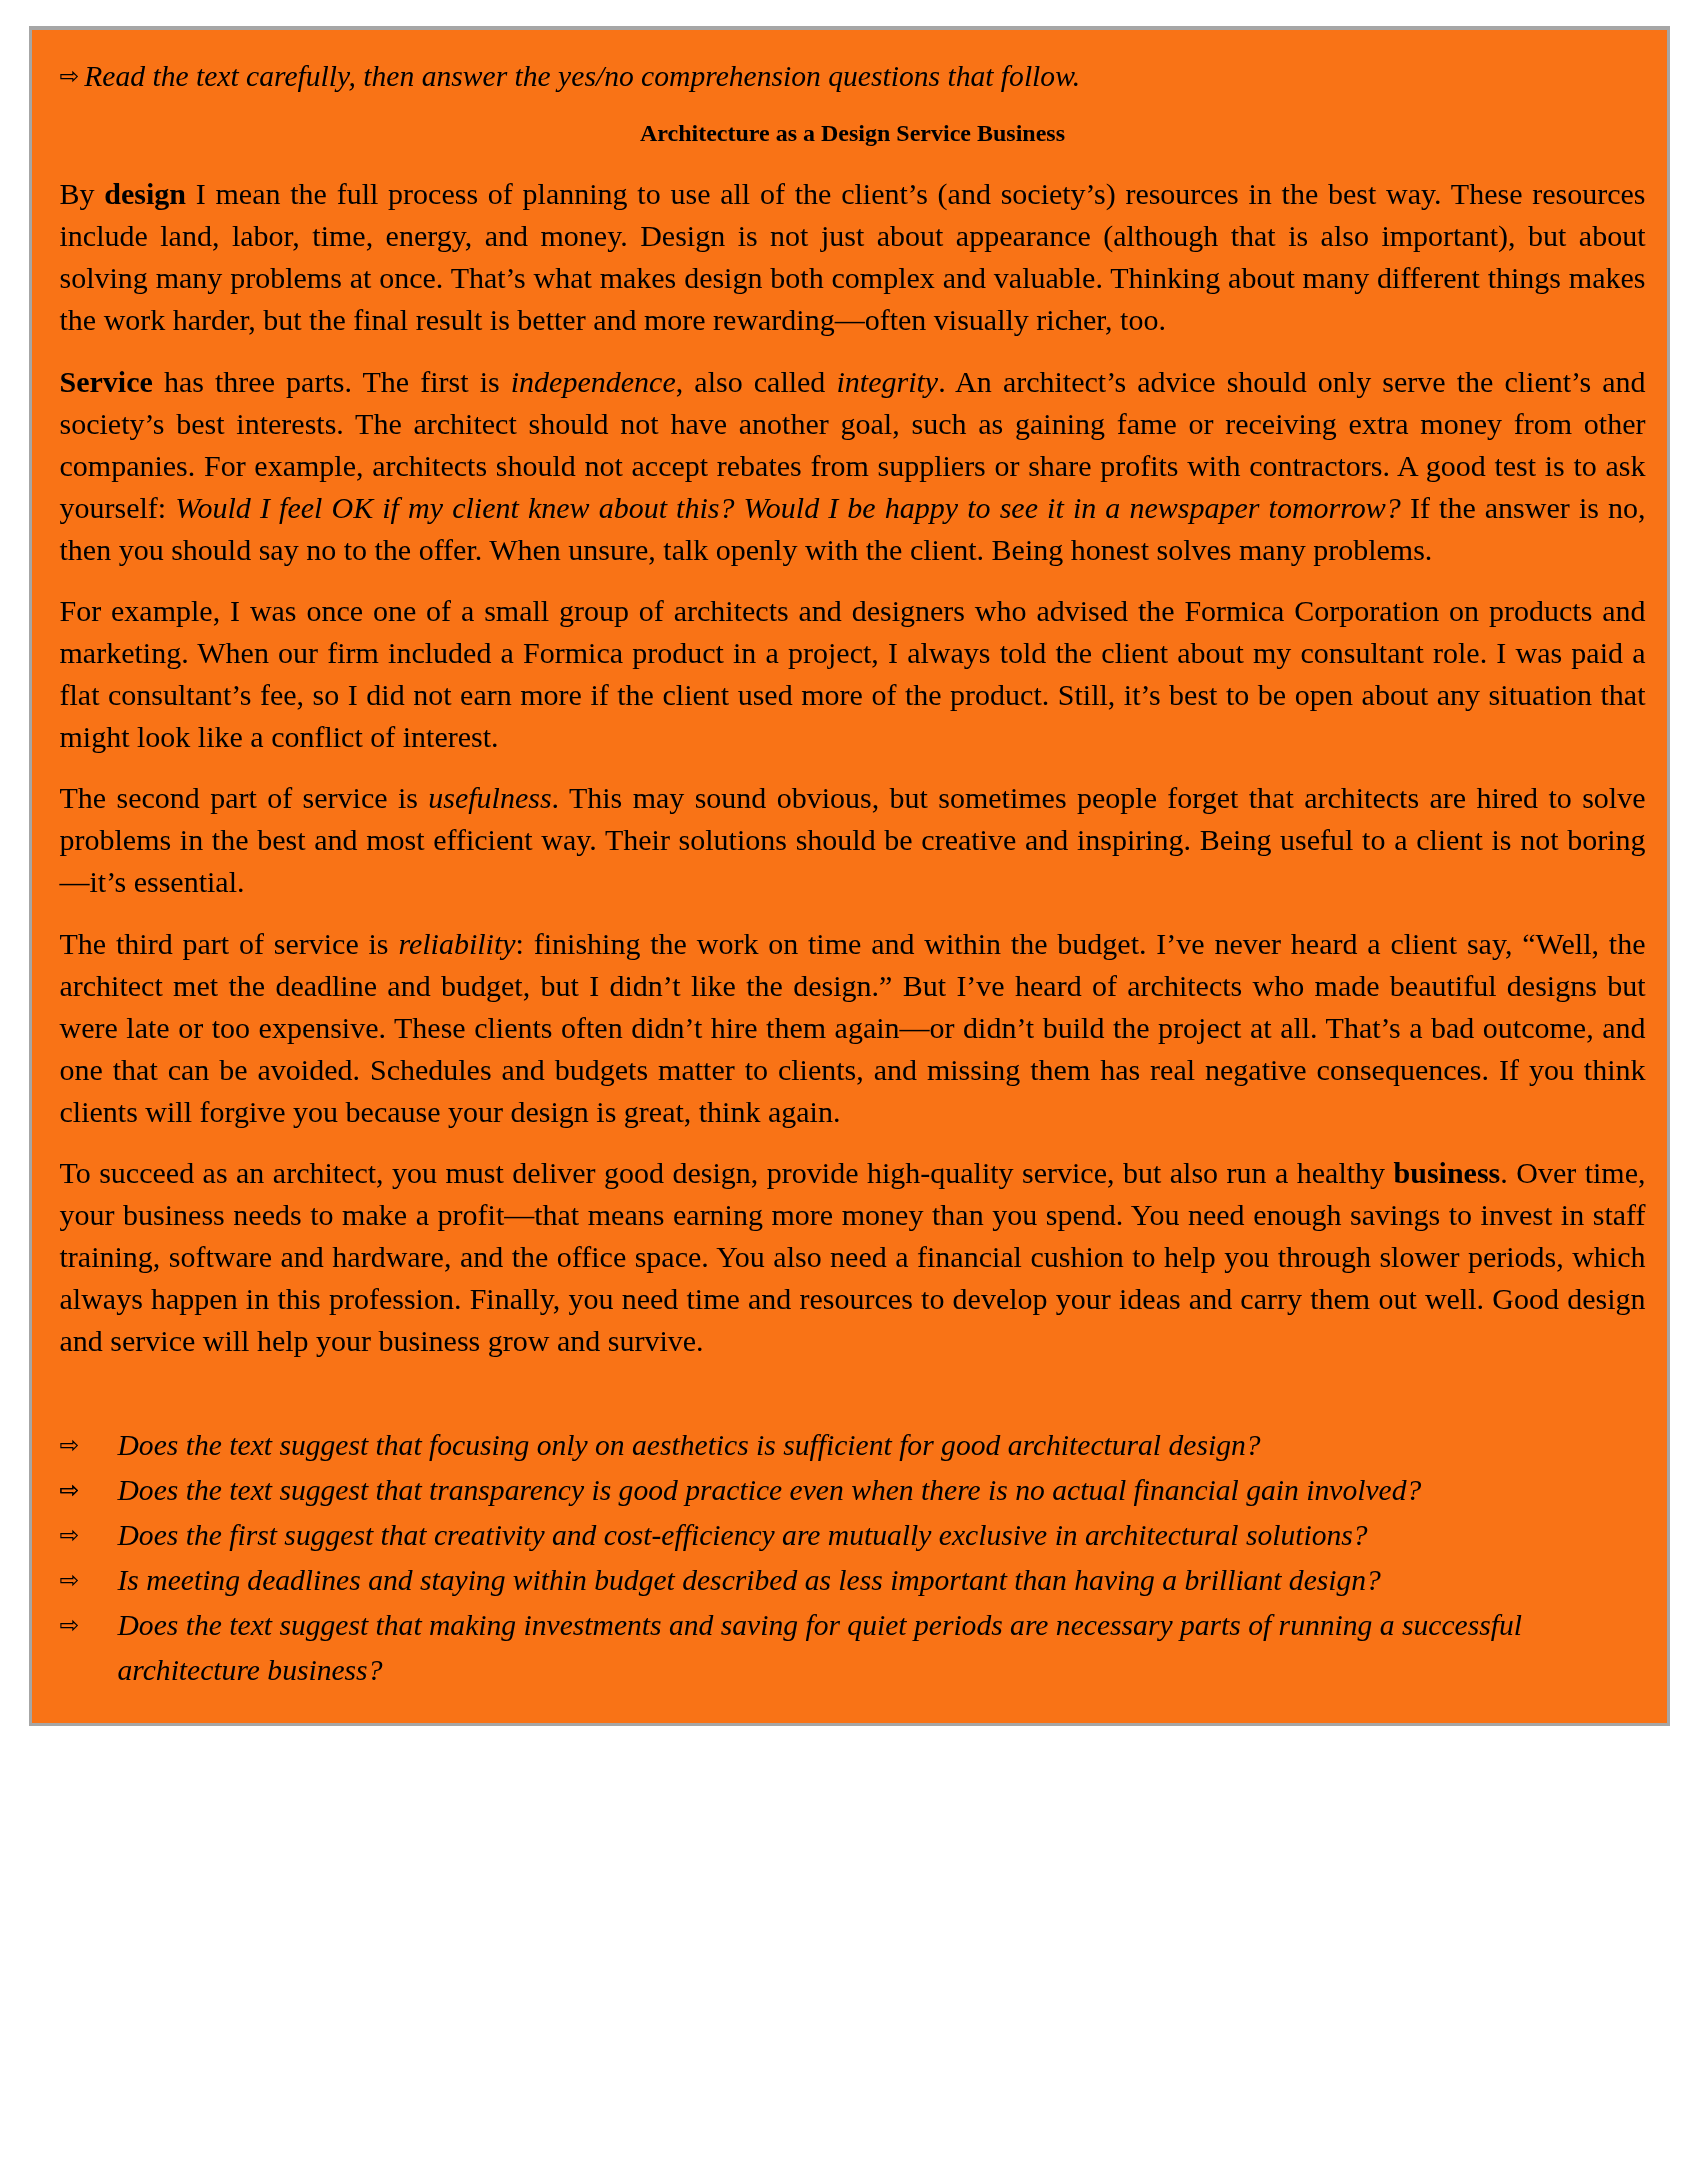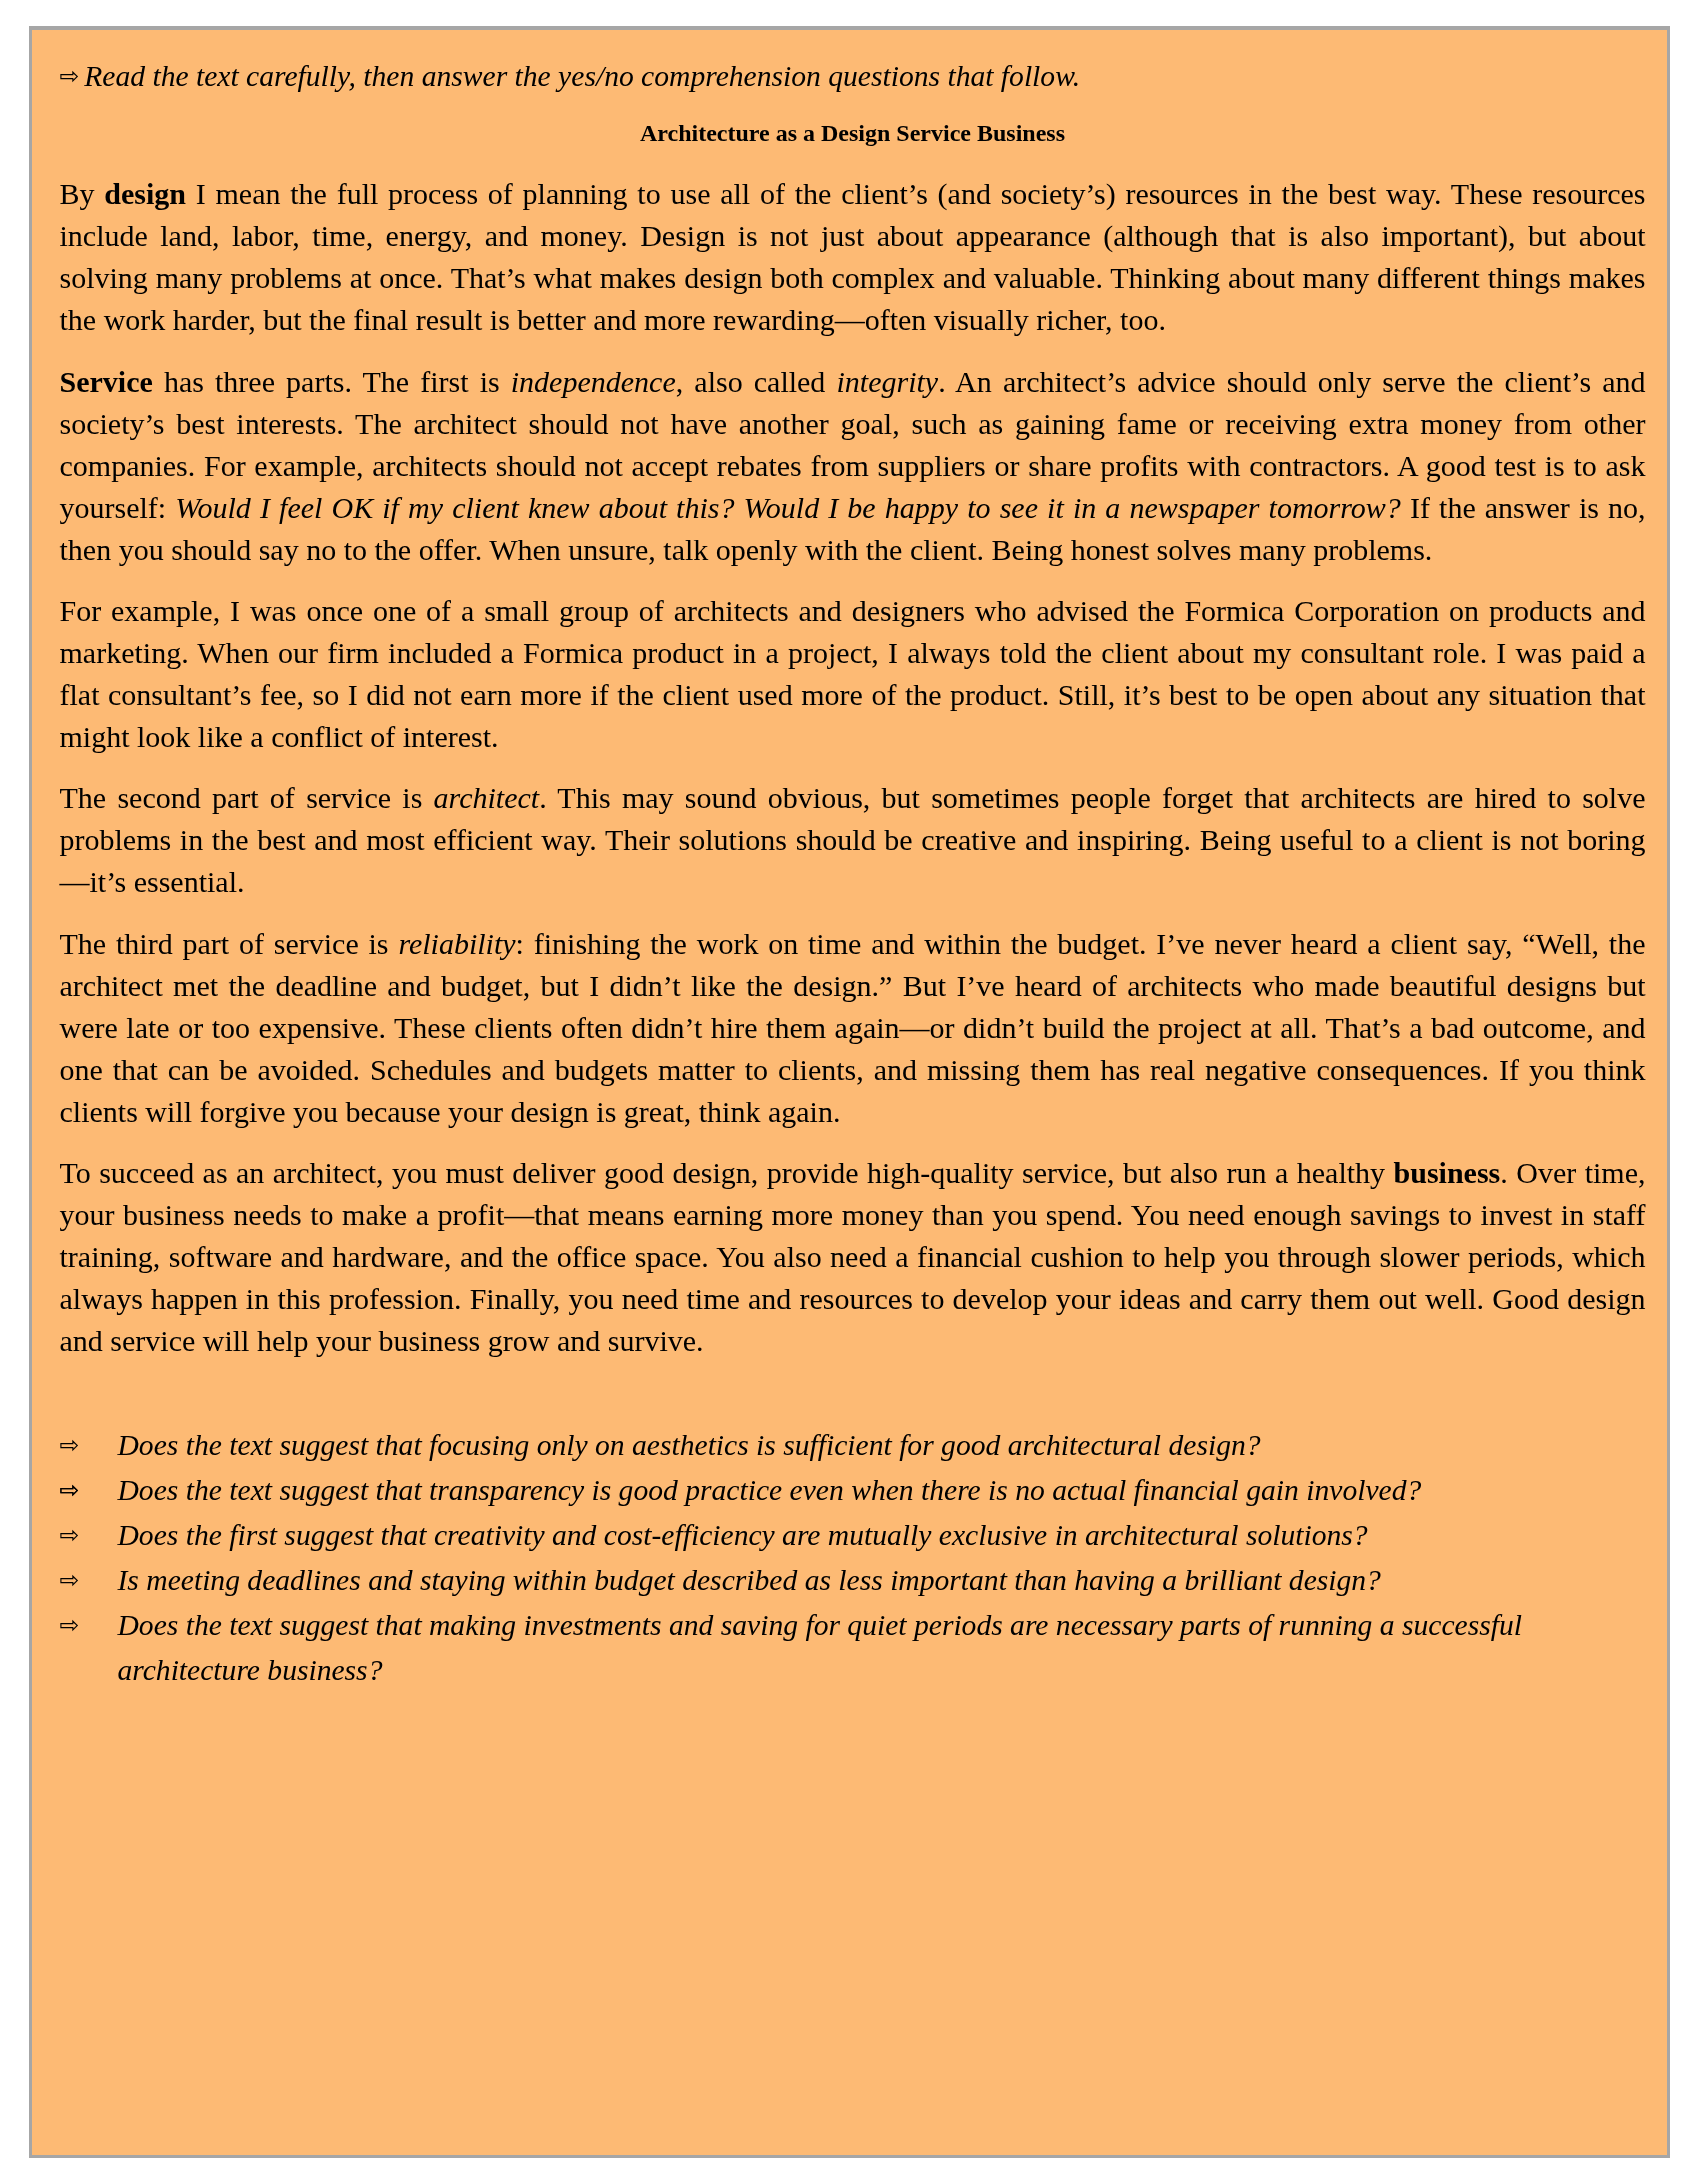--- a/index.html
+++ b/index.html
@@ -13,27 +13,27 @@
     position: relative;
     overflow: hidden;
     font-family: "Liberation Serif", "DejaVu Serif", serif;
     color: #000000;
   }
   .frame {
     position: absolute;
     left: 29px;
     top: 25.5px;
     width: 1641px;
-    height: 2132px;
+    height: 1700px;
     border-top: 4.6px solid #a6a6a6;
     border-left: 3.6px solid #a6a6a6;
     border-right: 3.6px solid #a6a6a6;
     border-bottom: 3.6px solid #a6a6a6;
     box-sizing: border-box;
-    background: #fdba74;
+    background: #f97316;
   }
   .content {
     position: absolute;
     left: 27.5px;
     top: 25px;
     width: 1586px;
   }
   .instruction {
     font-size: 29.6px;
     line-height: 42px;
@@ -92,21 +92,21 @@
     <p class="instruction">
       <span class="arrow arrow-inline">⇨</span><span>Read the text carefully, then answer the yes/no comprehension questions that follow.</span>
     </p>
 
     <h1 class="title">Architecture as a Design Service Business</h1>
 
     <div>
       <p class="para"><span>By </span><b>design</b><span> I mean the full process of planning to use all of the client’s (and society’s) resources in the best way. These resources include land, labor, time, energy, and money. Design is not just about appearance (although that is also important), but about solving many problems at once. That’s what makes design both complex and valuable. Thinking about many different things makes the work harder, but the final result is better and more rewarding—often visually richer, too.</span></p>
       <p class="para"><b>Service</b><span> has three parts. The first is </span><i>independence</i><span>, also called </span><i>integrity</i><span>. An architect’s advice should only serve the client’s and society’s best interests. The architect should not have another goal, such as gaining fame or receiving extra money from other companies. For example, architects should not accept rebates from suppliers or share profits with contractors. A good test is to ask yourself: </span><i>Would I feel OK if my client knew about this? Would I be happy to see it in a newspaper tomorrow?</i><span> If the answer is no, then you should say no to the offer. When unsure, talk openly with the client. Being honest solves many problems.</span></p>
       <p class="para"><span>For example, I was once one of a small group of architects and designers who advised the Formica Corporation on products and marketing. When our firm included a Formica product in a project, I always told the client about my consultant role. I was paid a flat consultant’s fee, so I did not earn more if the client used more of the product. Still, it’s best to be open about any situation that might look like a conflict of interest.</span></p>
-      <p class="para"><span>The second part of service is </span><i>architect</i><span>. This may sound obvious, but sometimes people forget that architects are hired to solve problems in the best and most efficient way. Their solutions should be creative and inspiring. Being useful to a client is not boring—it’s essential.</span></p>
+      <p class="para"><span>The second part of service is </span><i>usefulness</i><span>. This may sound obvious, but sometimes people forget that architects are hired to solve problems in the best and most efficient way. Their solutions should be creative and inspiring. Being useful to a client is not boring—it’s essential.</span></p>
       <p class="para"><span>The third part of service is </span><i>reliability</i><span>: finishing the work on time and within the budget. I’ve never heard a client say, “Well, the architect met the deadline and budget, but I didn’t like the design.” But I’ve heard of architects who made beautiful designs but were late or too expensive. These clients often didn’t hire them again—or didn’t build the project at all. That’s a bad outcome, and one that can be avoided. Schedules and budgets matter to clients, and missing them has real negative consequences. If you think clients will forgive you because your design is great, think again.</span></p>
       <p class="para"><span>To succeed as an architect, you must deliver good design, provide high-quality service, but also run a healthy </span><b>business</b><span>. Over time, your business needs to make a profit—that means earning more money than you spend. You need enough savings to invest in staff training, software and hardware, and the office space. You also need a financial cushion to help you through slower periods, which always happen in this profession. Finally, you need time and resources to develop your ideas and carry them out well. Good design and service will help your business grow and survive.</span></p>
     </div>
 
     <ul class="questions">
       <li class="question">
         <span class="arrow">⇨</span>
         <span>Does the text suggest that focusing only on aesthetics is sufficient for good architectural design?</span>
       </li>
       <li class="question">

